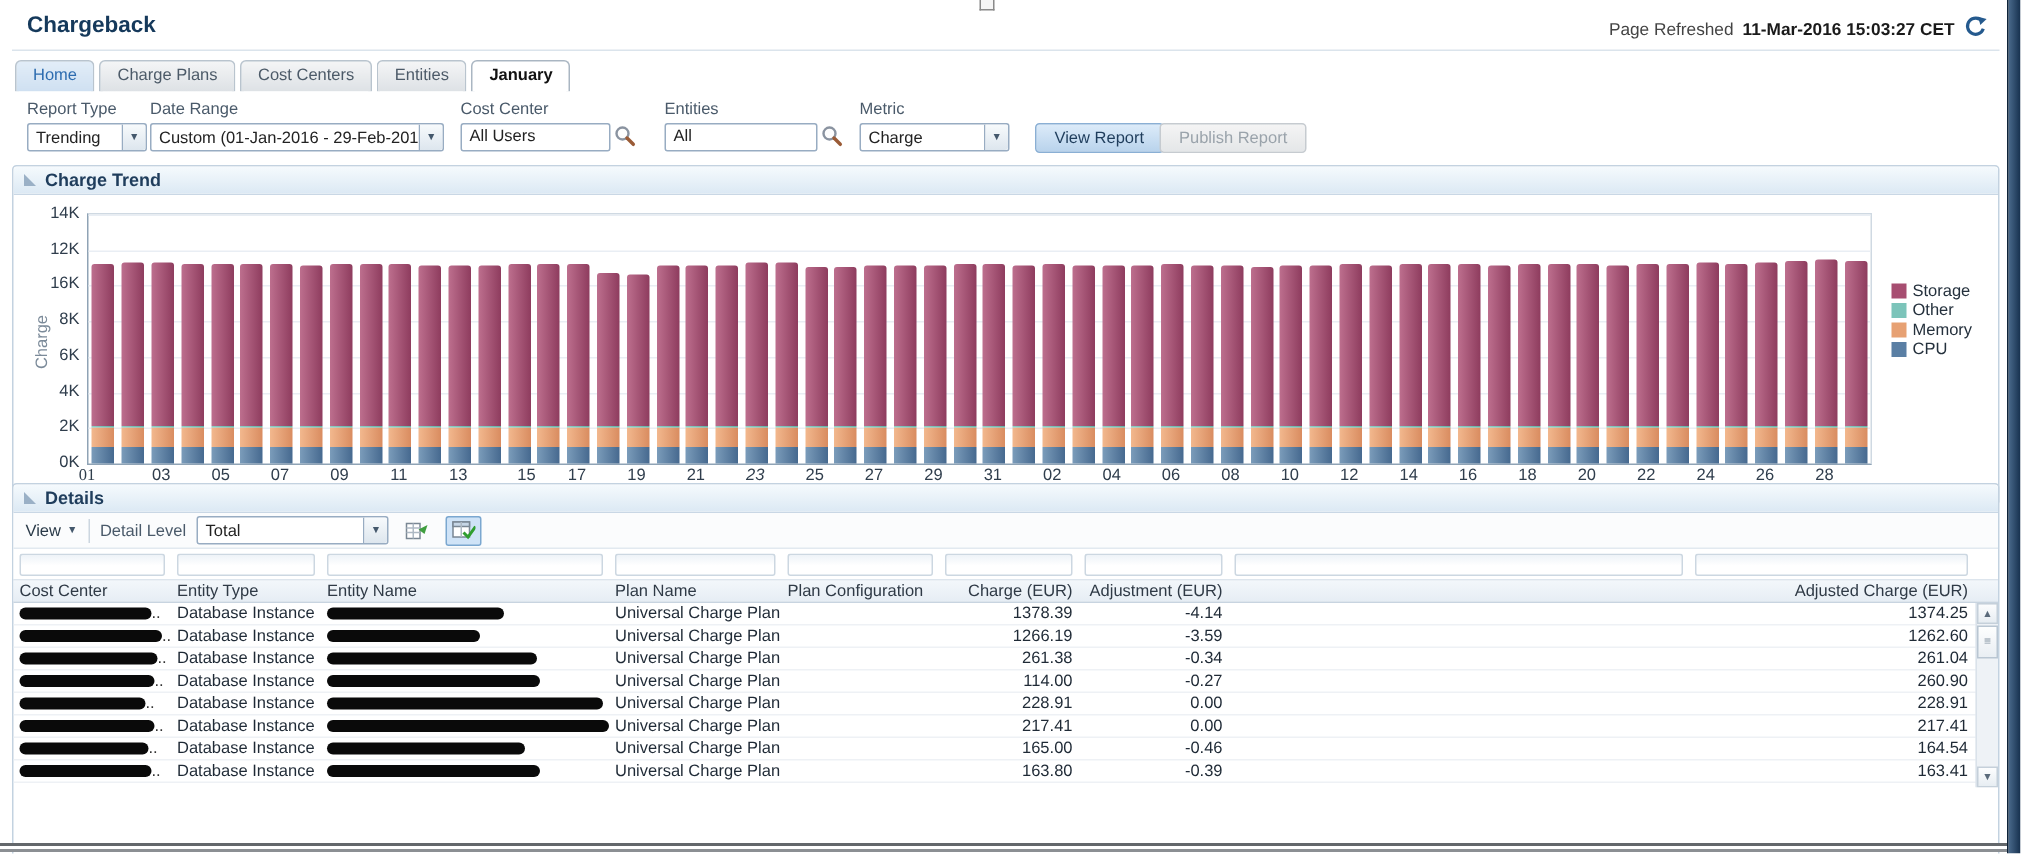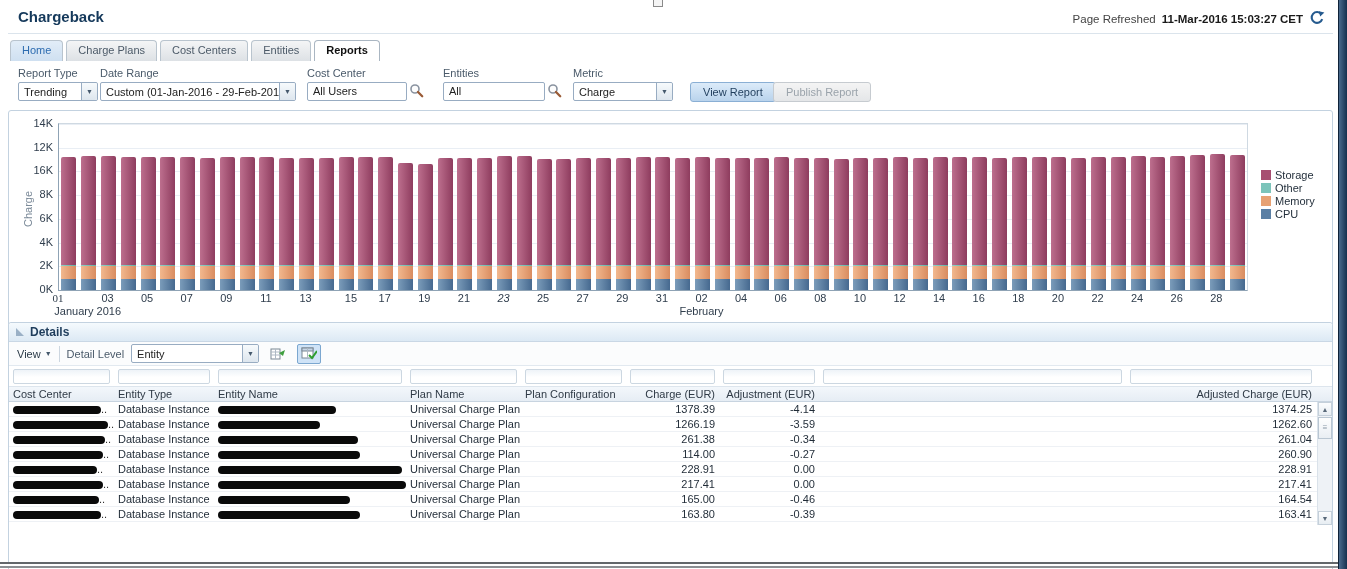--- a/index.html
+++ b/index.html
@@ -136,21 +136,21 @@
     </svg>
   </span>
 </div>
 <div class="hdr-sep"></div>
 
 <div class="tabs">
   <div class="tab home">Home</div>
   <div class="tab">Charge Plans</div>
   <div class="tab">Cost Centers</div>
   <div class="tab">Entities</div>
-  <div class="tab active">Reports</div>
+  <div class="tab active">January</div>
 </div>
 
 <div class="flabel" style="left:18px">Report Type</div>
 <div class="flabel" style="left:100px">Date Range</div>
 <div class="flabel" style="left:307px">Cost Center</div>
 <div class="flabel" style="left:443px">Entities</div>
 <div class="flabel" style="left:573px">Metric</div>
 
 <div class="fctrl" style="left:18px">
   <div class="dd" style="width:80px">
@@ -189,20 +189,24 @@
   </div>
 </div>
 <div class="fctrl" style="left:690px">
   <button class="btn">View Report</button>
 </div>
 <div class="fctrl" style="left:773px">
   <button class="btn disabled">Publish Report</button>
 </div>
 
 <div class="panel" id="chart-panel">
+  <div class="panel-hdr">
+    <span class="tri"></span>
+    <span>Charge Trend</span>
+  </div>
   <div class="chart-area">
     <div class="ylabel">Charge</div>
     <div id="chart-plot">
         <div class="gridline" style="top: 142.286px;"></div>
         <div class="gridline" style="top: 118.571px;"></div>
         <div class="gridline" style="top: 94.8571px;"></div>
         <div class="gridline" style="top: 71.1429px;"></div>
         <div class="gridline" style="top: 47.4286px;"></div>
         <div class="gridline" style="top: 23.7143px;"></div>
         <div class="gridline" style="top: 0px;"></div>
@@ -515,21 +519,21 @@
   </div>
 
   <div class="d-toolbar">
     <span class="view-menu">
       <span>View</span>
       <span class="caret">▼</span>
     </span>
     <span class="vsep"></span>
     <span class="tb-label">Detail Level</span>
     <div class="dd" style="width:128px">
-      <span class="dd-val">Entity</span>
+      <span class="dd-val">Total</span>
       <span class="dd-btn">▼</span>
     </div>
     <span class="icon-btn">
       <svg width="16" height="15" viewBox="0 0 16 15">
         <rect x="1" y="3" width="9" height="10" fill="#fff" stroke="#7a8794" stroke-width="1"></rect>
         <line x1="1" y1="6" x2="10" y2="6" stroke="#aeb9c4" stroke-width="1"></line>
         <line x1="1" y1="9" x2="10" y2="9" stroke="#aeb9c4" stroke-width="1"></line>
         <line x1="5.5" y1="3" x2="5.5" y2="13" stroke="#aeb9c4" stroke-width="1"></line>
         <polygon points="9,7 15,4 13,10" fill="#3f9e3f"></polygon>
       </svg>

